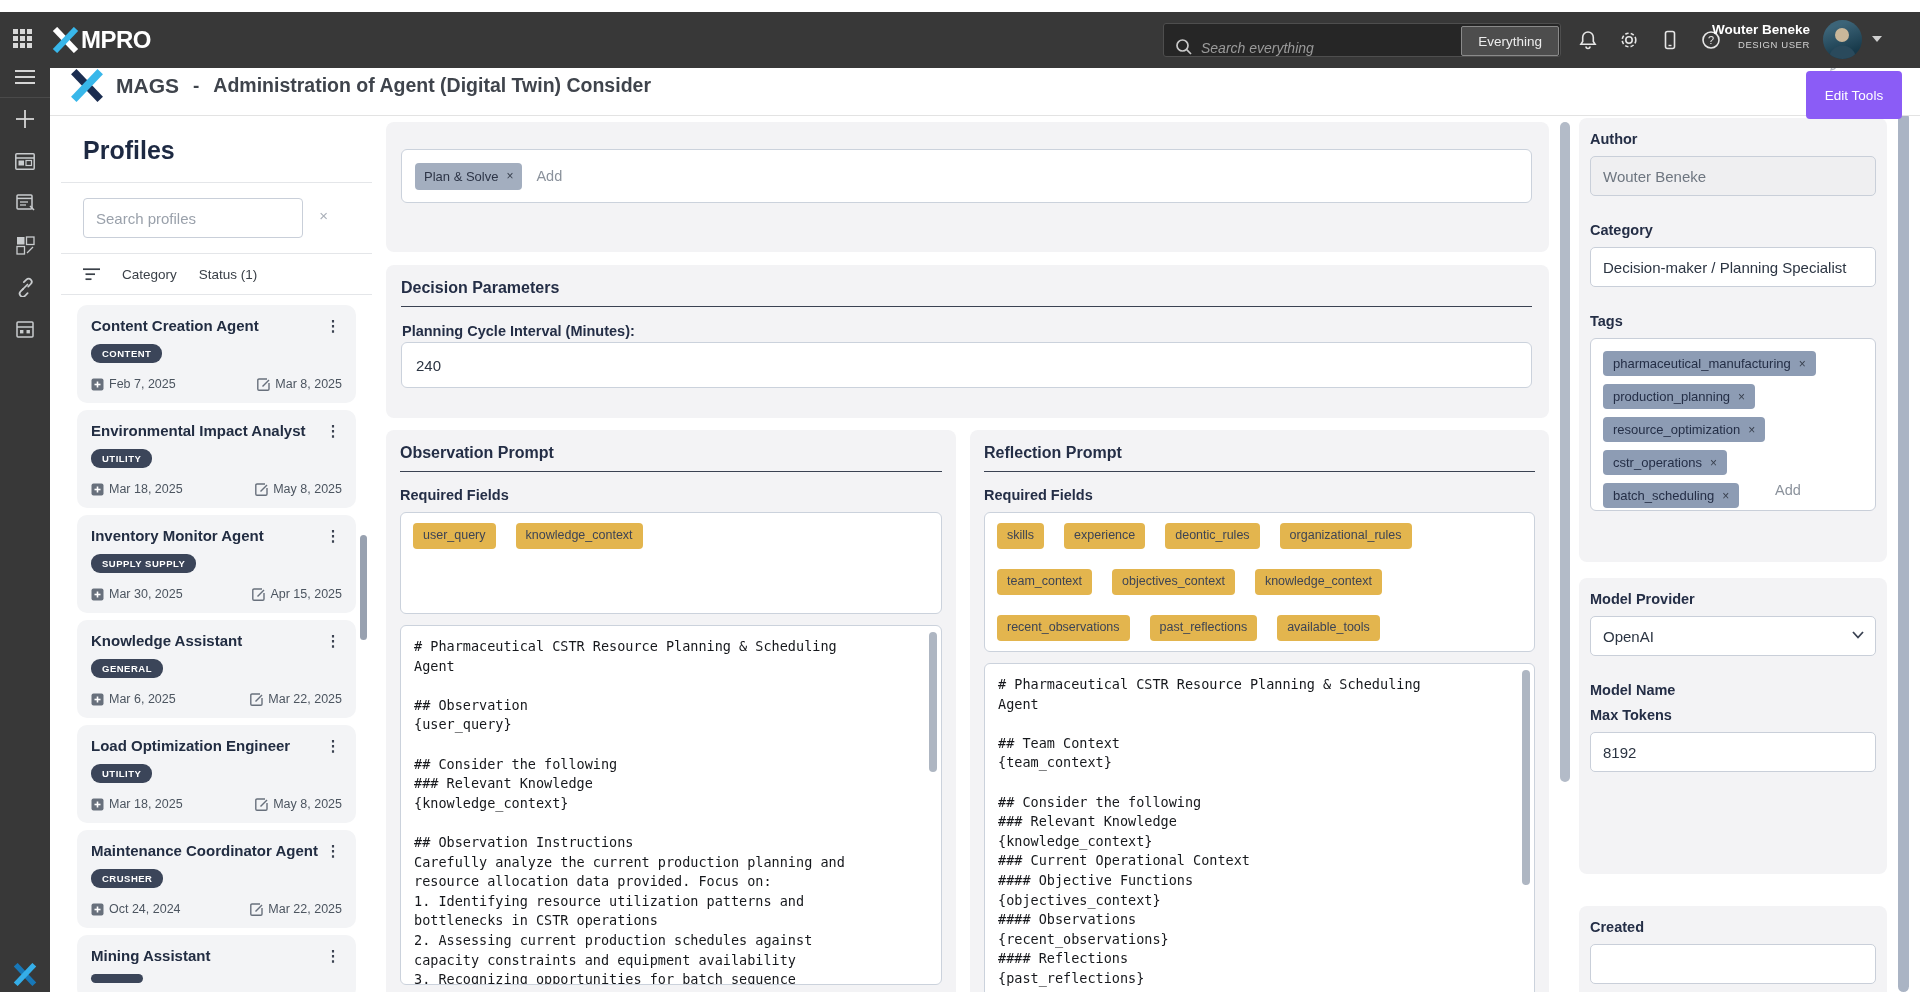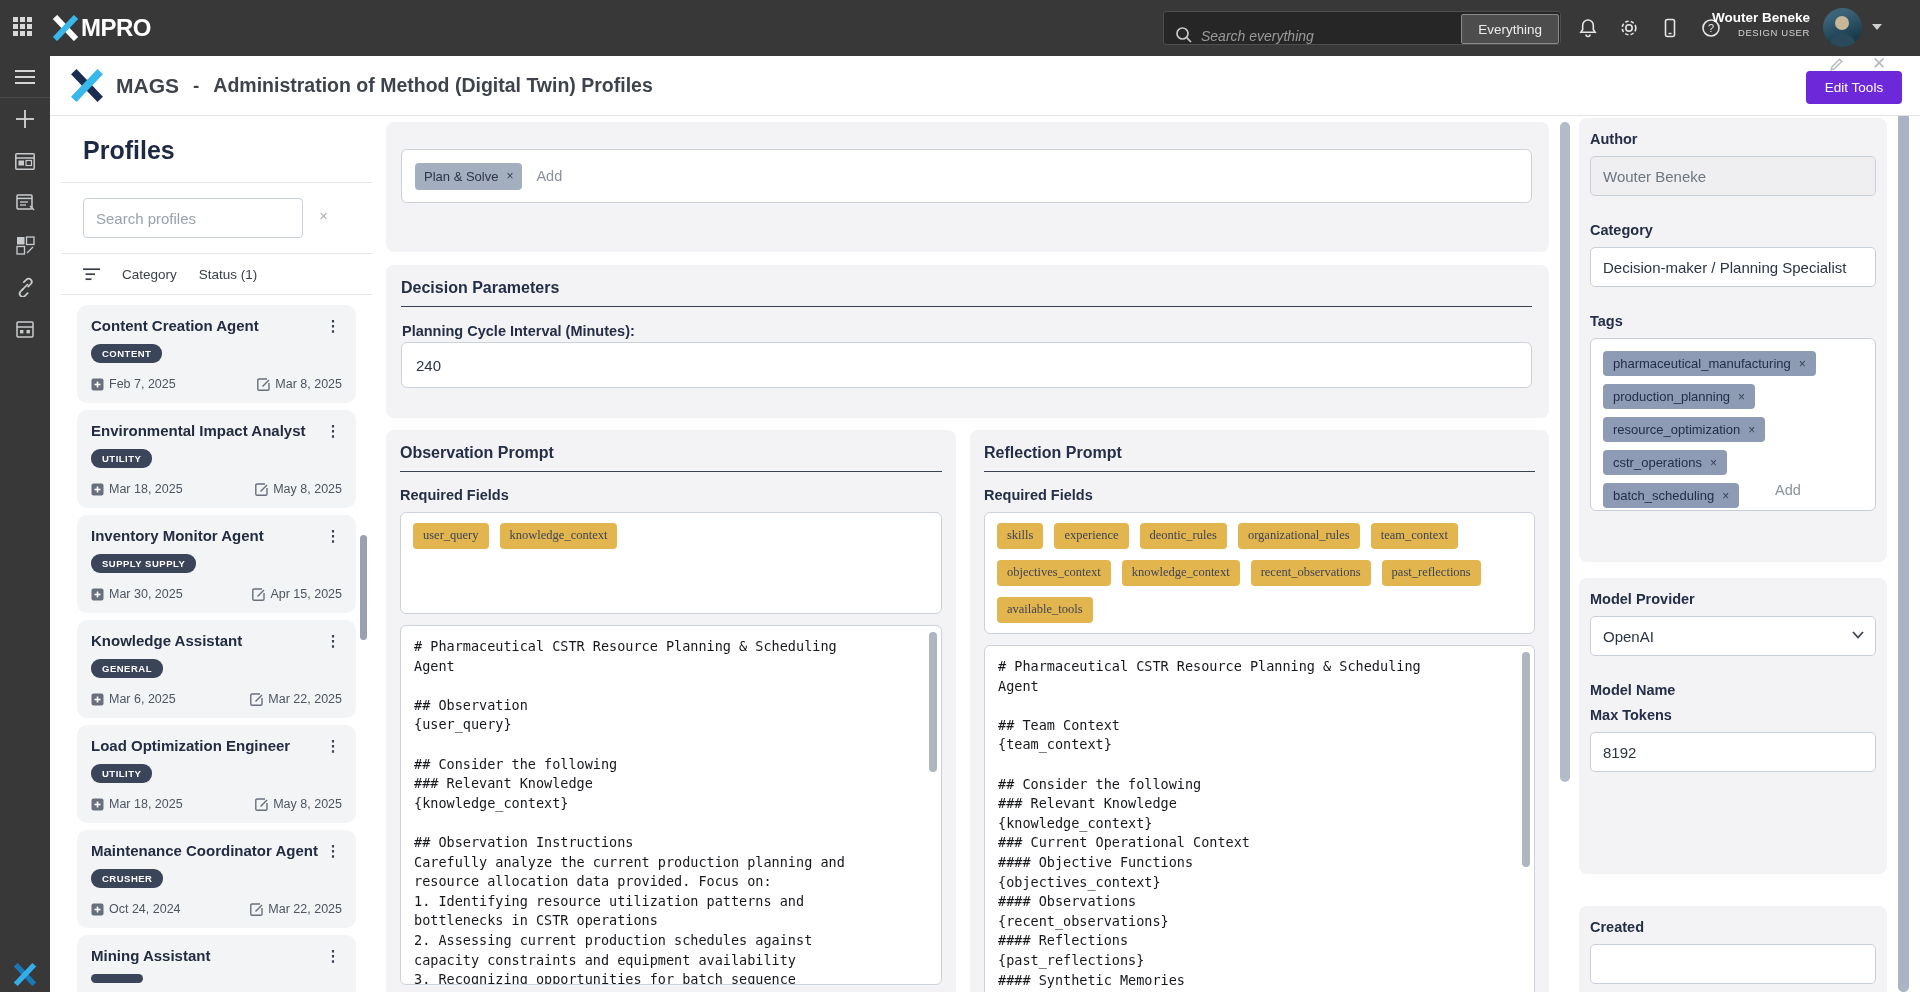--- a/index.html
+++ b/index.html
@@ -1,20 +1,20 @@
 <!DOCTYPE html>
 <html><head>
 <meta charset="utf-8">
 <style>
   * { margin:0; padding:0; box-sizing:border-box; }
   html,body { width:1920px; height:992px; overflow:hidden; background:#fff;
     font-family:"Liberation Sans", sans-serif; }
 
   
-  .topbar { position:absolute; left:0; top:0; width:1920px; height:56px; background:#383838;
+  .topbar { position:absolute; left:0; top:12px; width:1920px; height:56px; background:#383838;
     display:flex; align-items:center; z-index:30; }
   .apps-grid { width:22px; height:22px; margin-left:13px; display:grid;
     grid-template-columns:repeat(3,5px); grid-template-rows:repeat(3,5px); gap:2px; cursor:pointer; }
   .apps-grid span { background:#d8d8d8; width:5px; height:5px; }
   .brand { display:flex; align-items:center; margin-left:17px; gap:2px; }
   .brand .mpro { color:#fff; font-size:24px; font-weight:800; letter-spacing:-0.5px; }
   .tb-search { position:absolute; left:1163px; top:11px; width:398px; height:34px; background:#262626;
     border:1px solid #4e4e4e; border-radius:3px; display:flex; align-items:flex-end; }
   .tb-search .ph { color:#9a9a9a; font-style:italic; font-size:14px; margin-left:8px; flex:1; }
   .tb-scope { height:30px; margin-right:1px; padding:0 16px; background:#4d4d4d; border:1px solid #8a8a8a;
@@ -34,21 +34,21 @@
   .rail-item.burger { border-bottom:1px solid #4a4a4a; }
   .rail-x { position:absolute; bottom:6px; left:13px; cursor:pointer; }
 
   
   .pagehead { position:absolute; left:50px; top:56px; width:1870px; height:60px; background:#fff;
     border-bottom:1px solid #e3e3e3; display:flex; align-items:center; z-index:20; }
   .pagehead .xicon { margin-left:20px; }
   .pagehead .app { font-size:21px; font-weight:800; color:#3f444c; margin-left:12px; }
   .pagehead .dash { font-size:19px; font-weight:700; color:#3f444c; margin:0 14px; }
   .pagehead .ttl { font-size:19.5px; font-weight:700; color:#3f444c; }
-  .edit-tools { position:absolute; left:1756px; top:15px; width:96px; height:33px; background:#6d28d9;
+  .edit-tools { position:absolute; left:1756px; top:15px; width:96px; height:48px; background:#8b5cf6;
     color:#fff; font-size:13.5px; border:none; border-radius:4px; cursor:pointer; }
   .mini-pencil { position:absolute; left:1779px; top:1px; color:#b4b9c0; }
   .mini-close { position:absolute; left:1822px; top:-3px; color:#b4b9c0; font-size:17px; cursor:pointer; }
 
   
   .profiles { position:absolute; left:50px; top:116px; width:322px; height:876px; background:#fff; }
   .profiles h1 { font-size:25px; font-weight:800; color:#1d2942; margin:20px 0 0 33px; }
   .pdiv { border-top:1px solid #e4e6e9; margin-left:11px; }
   .psearch { position:relative; margin:15px 16px 0 33px; }
   .psearch input { width:220px; height:40px; border:1px solid #c9cfd9; border-radius:4px;
@@ -80,21 +80,21 @@
   .pill-gray .x, .pill-blue .x { color:#39414f; font-size:12px; cursor:pointer; line-height:10px; }
   .addph { color:#8b929c; font-size:14.5px; }
   .sec2 { margin-top:13px; height:153px; }
   .dp-label { font-size:14.5px; font-weight:700; color:#242e46; margin:16px 0 0 1px; }
   .dp-input { margin-top:3px; height:46px; display:flex; align-items:center; padding:0 14px; font-size:15px; color:#2b3442; }
   .promptrow { margin-top:12px; display:flex; gap:14px; }
   .pcard { background:#f3f3f5; border-radius:8px; padding:14px 14px 18px 14px; height:600px; }
   .pcard.obs { width:570px; }
   .pcard.refl { width:579px; }
   .rf-label { font-size:14.5px; font-weight:700; color:#242e46; margin:15px 0 9px; }
-  .rfbox { min-height:102px; padding:10px 12px; display:flex; flex-wrap:wrap; gap:11px; align-content:flex-start;font-family:Liberation Serif, serif; }
+  .rfbox { min-height:102px; padding:10px 12px; display:flex; flex-wrap:wrap; gap:20px; align-content:flex-start; }
   .pill-yellow { background:#e3b54e; border-radius:4px; padding:5px 10px; font-size:12.5px; color:#3d4454; height:26px; }
   .promptbox { position:relative; margin-top:11px; height:360px; padding:11px 22px 11px 13px; overflow:hidden; }
   .prompttext { font-family:"DejaVu Sans Mono", monospace; font-size:13.5px; line-height:19.6px;
     color:#16181c; white-space:pre-wrap; }
   .vthumb { position:absolute; background:#aeb6c2; border-radius:4px; }
   .main-scroll { position:absolute; left:1560px; top:122px; width:10px; height:660px; background:#b3bbc8; border-radius:5px; }
 
   
   .dcard { position:absolute; left:1579px; width:308px; background:#f3f3f5; border-radius:8px; padding:13px 11px; }
   .dlabel { font-size:14.5px; font-weight:700; color:#242e46; margin-bottom:9px; }
@@ -233,21 +233,21 @@
   </div>
 </div>
 
 <div class="pagehead">
   <svg class="xicon" width="34" height="33" viewBox="0 0 27 26">
     <line x1="3" y1="2" x2="24" y2="24" stroke="#1b2d50" stroke-width="6"></line>
     <line x1="24" y1="2" x2="3" y2="24" stroke="#38b7ea" stroke-width="6"></line>
   </svg>
   <span class="app">MAGS</span>
   <span class="dash">-</span>
-  <span class="ttl">Administration of Method (Digital Twin) Profiles</span>
+  <span class="ttl">Administration of Agent (Digital Twin) Consider</span>
   <svg class="mini-pencil" width="15" height="15" viewBox="0 0 15 15">
     <path d="M2 13 l1-3.2 7.5-7.5 2.2 2.2 -7.5 7.5z" fill="none" stroke="#b4b9c0" stroke-width="1.4"></path>
   </svg>
   <span class="mini-close">✕</span>
   <button class="edit-tools">Edit Tools</button>
 </div>
 
 <div class="profiles">
   <h1>Profiles</h1>
   <div class="pdiv" style="margin-top:17px"></div>

